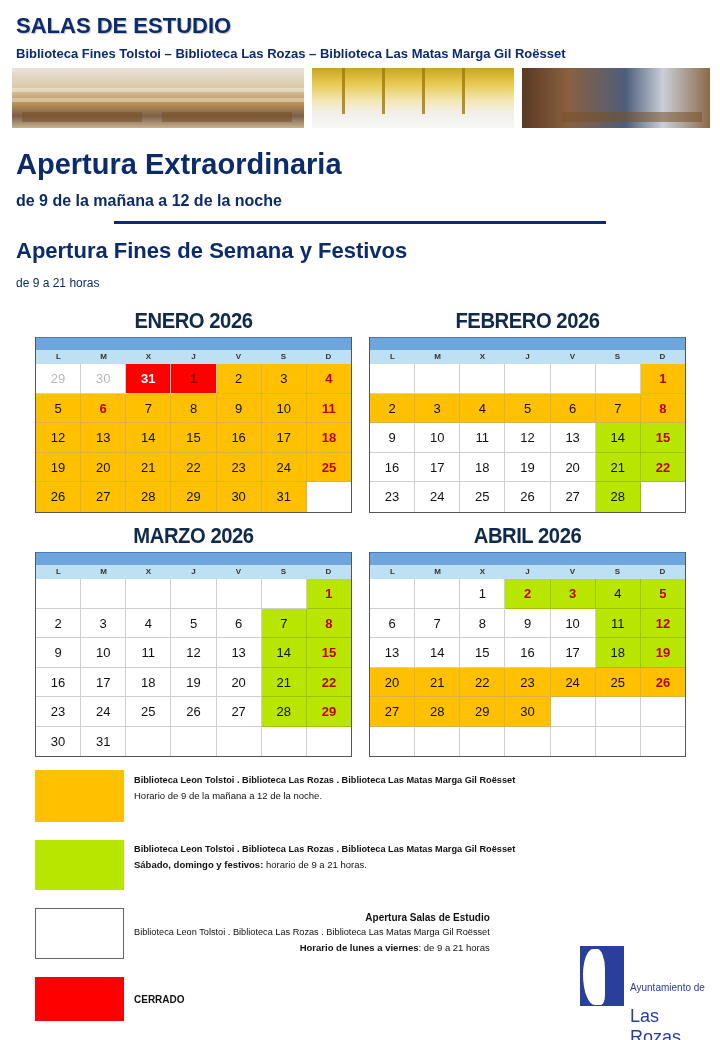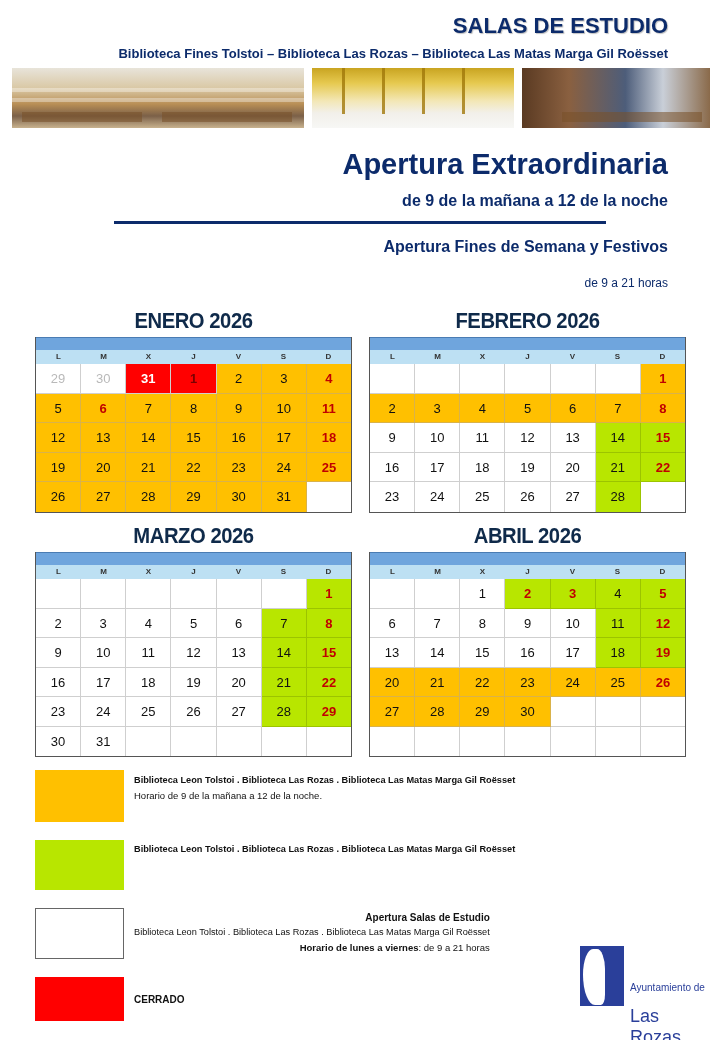--- a/index.html
+++ b/index.html
@@ -1,34 +1,34 @@
 <!DOCTYPE html>
 <html><head>
 <meta charset="utf-8">
 <style>
   * { box-sizing: border-box; margin: 0; padding: 0; }
   html, body { width: 720px; height: 1040px; background: #ffffff; overflow: hidden; }
   body { position: relative; font-family: "Liberation Sans", sans-serif; color: #000; }
 
-  .title { position: absolute; left: 0; width: 668px; text-align: right; color: #0c2b6b; }
+  .title { position: absolute; left: 16px; width: 668px; text-align: left; color: #0c2b6b; }
   #main-title { top: 13px; font-size: 22px; font-weight: bold; letter-spacing: 0px; text-shadow: 1px 1px 1px rgba(0,0,0,0.25); }
   #libraries-line { top: 46px; font-size: 13px; font-weight: bold; }
 
   .photo { position: absolute; top: 68px; height: 60px; overflow: hidden; }
   .photo-1 { left: 12px; width: 292px; background: linear-gradient(180deg, #e8e4da 0%, #d9c7a3 35%, #b98f56 60%, #7b6048 80%, #c8b28e 100%); }
   .photo-2 { left: 312px; width: 202px; background: linear-gradient(180deg, #c9a421 0%, #e6c94f 25%, #f3e7b6 55%, #f2f0ea 75%, #f7f7f5 100%); }
   .photo-3 { left: 522px; width: 188px; background: linear-gradient(90deg, #5a3a22 0%, #8a6040 25%, #4d5d7a 55%, #c9cfd8 75%, #8a6a4a 100%); }
   .photo .shelf { position: absolute; left: 0; right: 0; height: 4px; background: rgba(255,255,255,0.35); }
   .photo .desk { position: absolute; bottom: 6px; height: 10px; background: rgba(120,80,40,0.55); }
   .photo .frame { position: absolute; top: 0; bottom: 14px; width: 3px; background: rgba(160,120,10,0.8); }
 
   #extra-title { top: 148px; font-size: 29px; font-weight: bold; }
   #extra-sub { top: 192px; font-size: 16px; font-weight: bold; }
   #divider { position: absolute; left: 114px; width: 492px; top: 221px; height: 3px; background: #0c2b6b; }
-  #weekend-title { top: 238px; font-size: 16px; font-weight: bold; }
+  #weekend-title { top: 238px; font-size: 22px; font-weight: bold; }
   #weekend-sub { top: 276px; font-size: 12px; }
 
   .month-title { position: absolute; font-size: 22px; font-weight: bold; color: #0f2a4a; text-align: center; letter-spacing: -0.5px; transform: scaleX(0.92); }
   .cal { position: absolute; border: 1px solid #555; border-top: none; }
   .cal .strip { height: 13px; background: #6fa5dd; border-top: 1px solid #4a7cb3; }
   .cal .dow { display: flex; height: 14px; background: #bde0f3; }
   .cal .dow span { flex: 1; text-align: center; font-size: 8px; font-weight: bold; line-height: 14px; color: #333; }
   .cal .row { display: flex; height: 29.5px; }
   .cal .cell { flex: 1; text-align: center; line-height: 29.5px; font-size: 13px; color: #111; border-right: 1px solid #cfcfcf; border-bottom: 1px solid #cfcfcf; }
   .cal .cell:last-child { border-right: none; }
@@ -338,20 +338,21 @@
 
 <div class="legend-swatch" style="top:770px;height:52px;background:#ffc000;"></div>
 <div class="legend-text" style="top:773px;">
   <div class="l2">Biblioteca Leon Tolstoi . Biblioteca Las Rozas . Biblioteca Las Matas Marga Gil Roësset</div>
   <div>Horario de 9 de la mañana a 12 de la noche.</div>
 </div>
 
 <div class="legend-swatch" style="top:840px;height:50px;background:#b8e600;"></div>
 <div class="legend-text" style="top:842px;">
   <div class="l2">Biblioteca Leon Tolstoi . Biblioteca Las Rozas . Biblioteca Las Matas Marga Gil Roësset</div>
+  <div><span class="b">Sábado, domingo y festivos:</span><span> horario de 9 a 21 horas.</span></div>
 </div>
 
 <div class="legend-swatch" style="top:908px;height:51px;background:#fff;border:1px solid #666;"></div>
 <div class="legend-text" style="top:910px;text-align:right;">
   <div class="l1">Apertura Salas de Estudio</div>
   <div style="font-size:9.2px;">Biblioteca Leon Tolstoi . Biblioteca Las Rozas . Biblioteca Las Matas Marga Gil Roësset</div>
   <div><span class="b">Horario de lunes a viernes</span><span>: de 9 a 21 horas</span></div>
 </div>
 
 <div class="legend-swatch" style="top:977px;height:44px;background:#ff0000;"></div>

